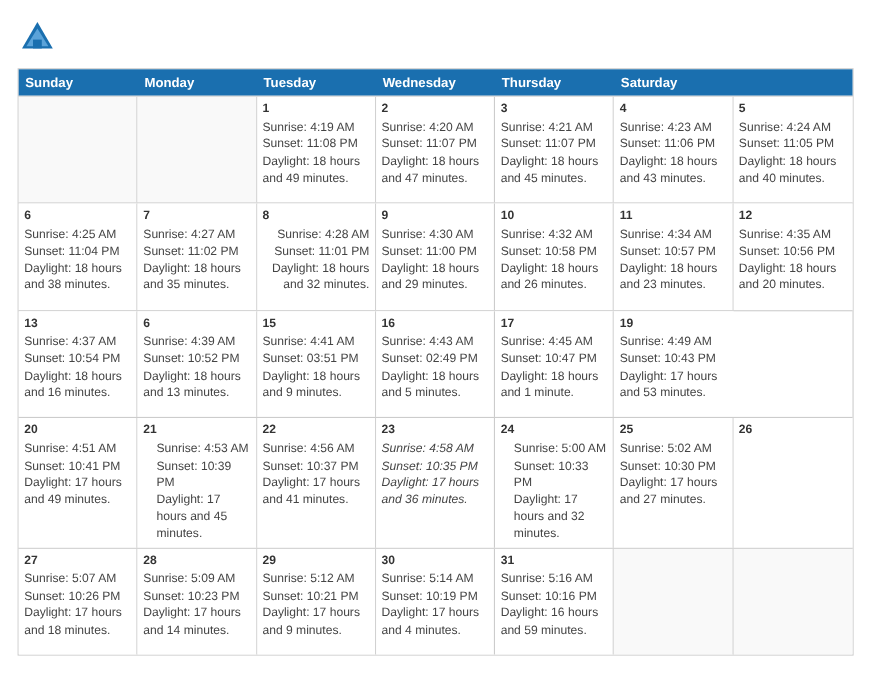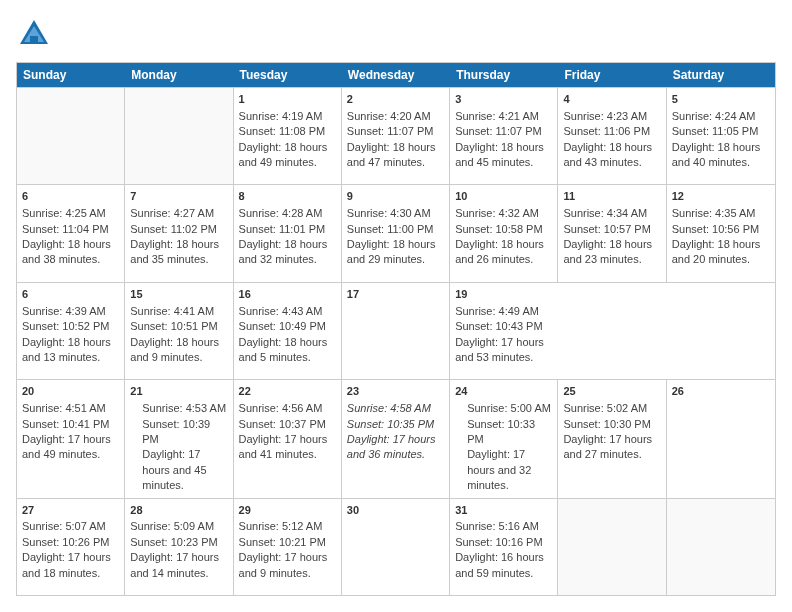--- a/index.html
+++ b/index.html
@@ -137,21 +137,20 @@
     </div>
   </div>
 
   <div class="calendar">
     <div class="cal-header" id="cal-header">
         <div class="cal-header-cell">Sunday</div>
         <div class="cal-header-cell">Monday</div>
         <div class="cal-header-cell">Tuesday</div>
         <div class="cal-header-cell">Wednesday</div>
         <div class="cal-header-cell">Thursday</div>
-        <div class="cal-header-cell">Friday</div>
         <div class="cal-header-cell">Saturday</div>
       </div>
     <div class="cal-body" id="cal-body">
         <div class="cal-week">
           <div class="cal-cell empty"></div>
           <div class="cal-cell empty"></div>
           <div class="cal-cell">
             <span class="day-num">1</span>
             <div class="cell-info" style="white-space: pre-line;">Sunrise: 4:19 AM
 Sunset: 11:08 PM
@@ -190,21 +189,21 @@
 Daylight: 18 hours and 38 minutes.</div>
           </div>
           <div class="cal-cell">
             <span class="day-num">7</span>
             <div class="cell-info" style="white-space: pre-line;">Sunrise: 4:27 AM
 Sunset: 11:02 PM
 Daylight: 18 hours and 35 minutes.</div>
           </div>
           <div class="cal-cell">
             <span class="day-num">8</span>
-            <div class="cell-info" style="white-space: pre-line;">Sunrise: 4:28 AM
+            <div class="cell-info" style="white-space: pre-line; text-align: right;">Sunrise: 4:28 AM
 Sunset: 11:01 PM
 Daylight: 18 hours and 32 minutes.</div>
           </div>
           <div class="cal-cell">
             <span class="day-num">9</span>
             <div class="cell-info" style="white-space: pre-line;">Sunrise: 4:30 AM
 Sunset: 11:00 PM
 Daylight: 18 hours and 29 minutes.</div>
           </div>
           <div class="cal-cell">
@@ -221,39 +220,48 @@
           </div>
           <div class="cal-cell">
             <span class="day-num">12</span>
             <div class="cell-info" style="white-space: pre-line;">Sunrise: 4:35 AM
 Sunset: 10:56 PM
 Daylight: 18 hours and 20 minutes.</div>
           </div>
         </div>
         <div class="cal-week">
           <div class="cal-cell">
+            <span class="day-num">13</span>
+            <div class="cell-info" style="white-space: pre-line;">Sunrise: 4:37 AM
+Sunset: 10:54 PM
+Daylight: 18 hours and 16 minutes.</div>
+          </div>
+          <div class="cal-cell">
             <span class="day-num">6</span>
             <div class="cell-info" style="white-space: pre-line;">Sunrise: 4:39 AM
 Sunset: 10:52 PM
 Daylight: 18 hours and 13 minutes.</div>
           </div>
           <div class="cal-cell">
             <span class="day-num">15</span>
             <div class="cell-info" style="white-space: pre-line;">Sunrise: 4:41 AM
-Sunset: 10:51 PM
+Sunset: 03:51 PM
 Daylight: 18 hours and 9 minutes.</div>
           </div>
           <div class="cal-cell">
             <span class="day-num">16</span>
             <div class="cell-info" style="white-space: pre-line;">Sunrise: 4:43 AM
-Sunset: 10:49 PM
+Sunset: 02:49 PM
 Daylight: 18 hours and 5 minutes.</div>
           </div>
           <div class="cal-cell">
             <span class="day-num">17</span>
+            <div class="cell-info" style="white-space: pre-line;">Sunrise: 4:45 AM
+Sunset: 10:47 PM
+Daylight: 18 hours and 1 minute.</div>
           </div>
           <div class="cal-cell">
             <span class="day-num">19</span>
             <div class="cell-info" style="white-space: pre-line;">Sunrise: 4:49 AM
 Sunset: 10:43 PM
 Daylight: 17 hours and 53 minutes.</div>
           </div>
         </div>
         <div class="cal-week">
           <div class="cal-cell">
@@ -310,20 +318,23 @@
 Daylight: 17 hours and 14 minutes.</div>
           </div>
           <div class="cal-cell">
             <span class="day-num">29</span>
             <div class="cell-info" style="white-space: pre-line;">Sunrise: 5:12 AM
 Sunset: 10:21 PM
 Daylight: 17 hours and 9 minutes.</div>
           </div>
           <div class="cal-cell">
             <span class="day-num">30</span>
+            <div class="cell-info" style="white-space: pre-line;">Sunrise: 5:14 AM
+Sunset: 10:19 PM
+Daylight: 17 hours and 4 minutes.</div>
           </div>
           <div class="cal-cell">
             <span class="day-num">31</span>
             <div class="cell-info" style="white-space: pre-line;">Sunrise: 5:16 AM
 Sunset: 10:16 PM
 Daylight: 16 hours and 59 minutes.</div>
           </div>
           <div class="cal-cell empty"></div>
           <div class="cal-cell empty"></div>
         </div>

